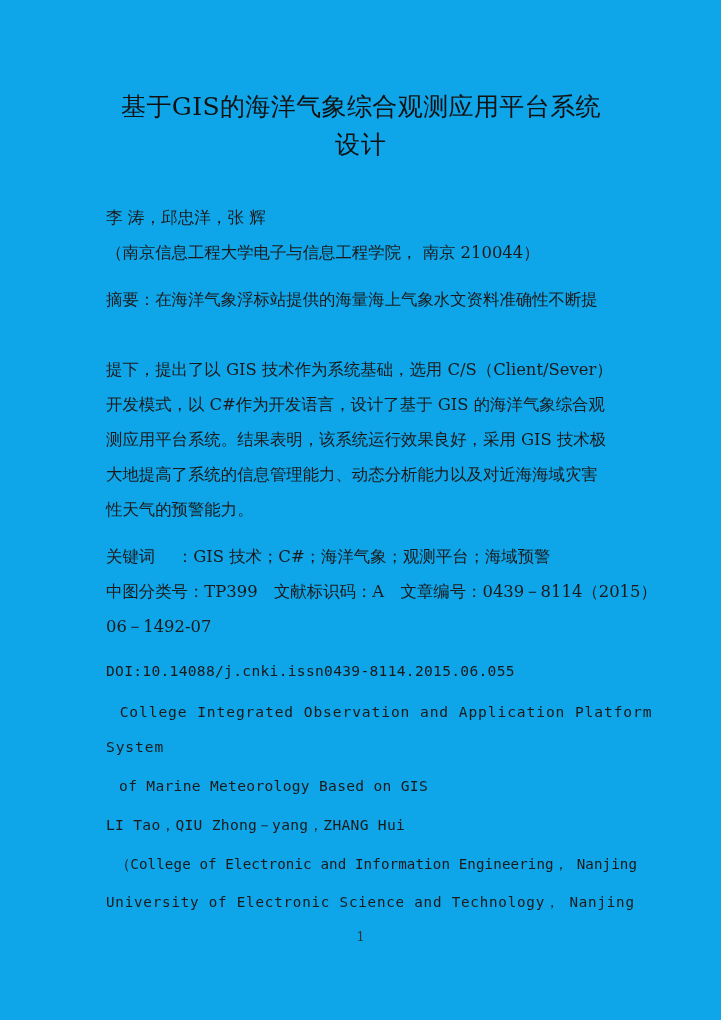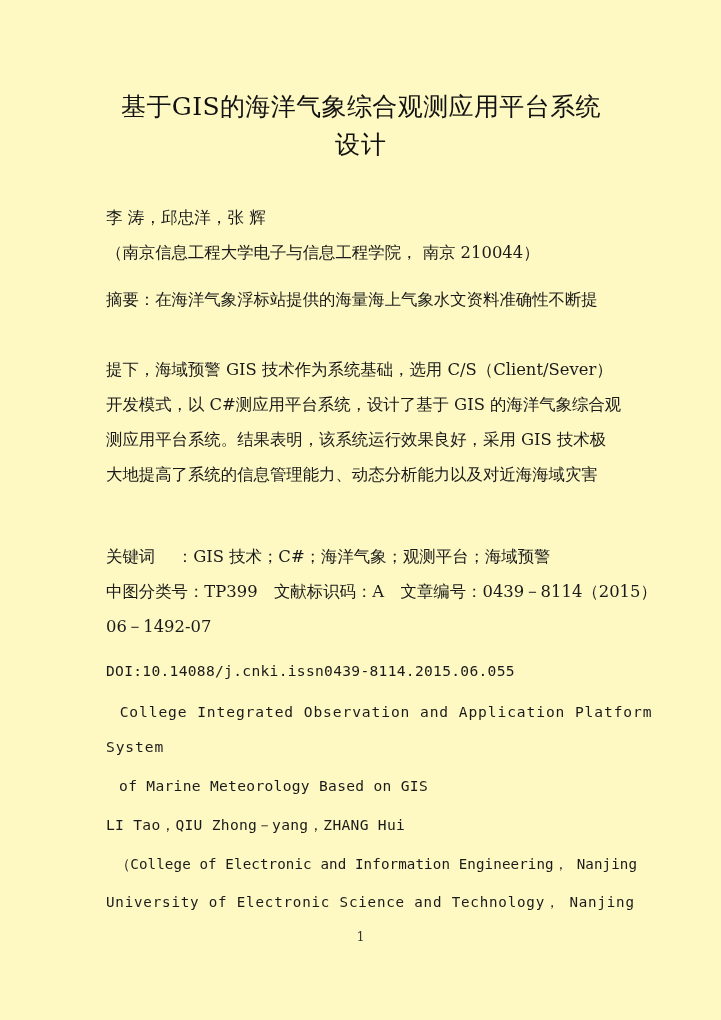--- a/index.html
+++ b/index.html
@@ -17,21 +17,21 @@
     color: #1a1a1a;
     -webkit-font-smoothing: antialiased;
   }
 
   .page {
     position: absolute;
     left: 0;
     top: 0;
     width: 721px;
     height: 1020px;
-    background: #fef9c3;
+    background: #0ea5e9;
   }
 
   
   .title-block {
     position: absolute;
     left: 106px;
     top: 88px;
     width: 510px;
     text-align: center;
   }
@@ -111,24 +111,25 @@
   <div class="title-block">
     <div class="title-line">基于GIS的海洋气象综合观测应用平台系统</div>
     <div class="title-line second">设计</div>
   </div>
 
   <div class="row authors-cn">李 涛，邱忠洋，张 辉</div>
 
   <div class="row affil-cn">（南京信息工程大学电子与信息工程学院， 南京 210044）</div>
 
   <div class="row abs-row abs-l1">摘要：在海洋气象浮标站提供的海量海上气象水文资料准确性不断提</div>
-  <div class="row abs-row abs-l3">提下，海域预警 GIS 技术作为系统基础，选用 C/S（Client/Sever）</div>
-  <div class="row abs-row abs-l4">开发模式，以 C#测应用平台系统，设计了基于 GIS 的海洋气象综合观</div>
+  <div class="row abs-row abs-l3">提下，提出了以 GIS 技术作为系统基础，选用 C/S（Client/Sever）</div>
+  <div class="row abs-row abs-l4">开发模式，以 C#作为开发语言，设计了基于 GIS 的海洋气象综合观</div>
   <div class="row abs-row abs-l5">测应用平台系统。结果表明，该系统运行效果良好，采用 GIS 技术极</div>
   <div class="row abs-row abs-l6">大地提高了系统的信息管理能力、动态分析能力以及对近海海域灾害</div>
+  <div class="row abs-row abs-l7">性天气的预警能力。</div>
 
   <div class="row keywords">关键词　 ：GIS 技术；C#；海洋气象；观测平台；海域预警</div>
 
   <div class="row clc-l1">中图分类号：TP399　文献标识码：A　文章编号：0439－8114（2015）</div>
   <div class="row clc-l2">06－1492-07</div>
 
   <div class="row doi">DOI:10.14088/j.cnki.issn0439-8114.2015.06.055</div>
 
   <div class="row en-t1"> College Integrated Observation and Application Platform</div>
   <div class="row en-t2">System</div>

